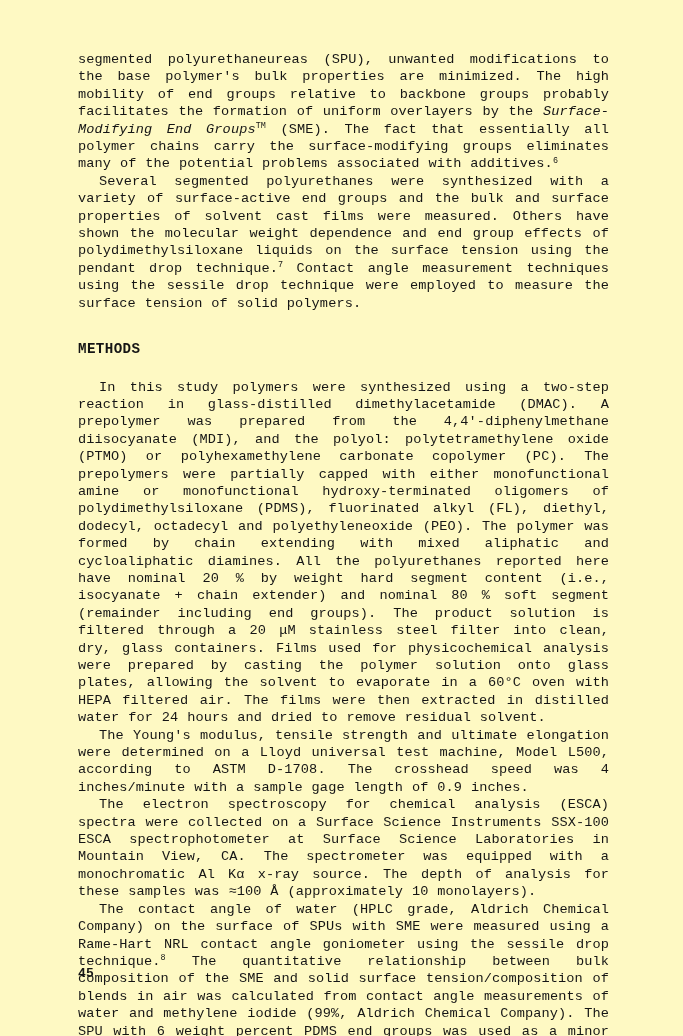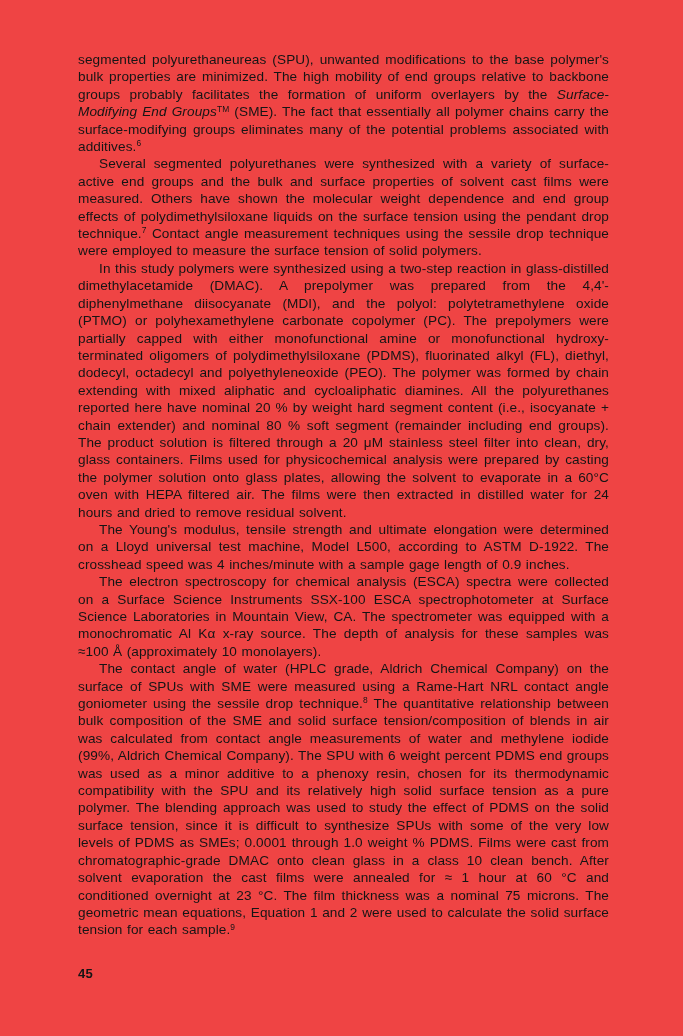--- a/index.html
+++ b/index.html
@@ -4,24 +4,24 @@
 <style>
   html, body {
     margin: 0;
     padding: 0;
     background: #ffffff;
   }
   .page {
     position: relative;
     width: 683px;
     height: 1036px;
-    background: #ef4444;
+    background: #fef9c3;
     color: #151515;
     overflow: hidden;
-    font-family: Liberation Sans, sans-serif;
+    font-family: Liberation Mono, monospace;
   }
   .text-col {
     position: absolute;
     left: 78px;
     top: 51px;
     width: 531px;
     font-size: 13.6px;
     line-height: 17.4px;
     text-align: justify;
     letter-spacing: 0.1px;
@@ -64,24 +64,25 @@
 <body>
 
 <div class="page">
 
   <div class="text-col">
 
     <p><span>segmented polyurethaneureas (SPU), unwanted modifications to the base polymer's bulk properties are minimized.  The high mobility of end groups relative to backbone groups probably facilitates the formation of uniform overlayers by the </span><i>Surface-Modifying End Groups</i><sup>TM</sup><span> (SME).  The fact that essentially all polymer chains carry the surface-modifying groups eliminates many of the potential problems associated with additives.</span><sup>6</sup></p>
 
     <p class="indent"><span>Several segmented polyurethanes were synthesized with a variety of surface-active end groups and the bulk and surface properties of solvent cast films were measured. Others have shown the molecular weight dependence and end group effects of polydimethylsiloxane liquids on the surface tension using the pendant drop technique.</span><sup>7</sup><span> Contact angle measurement techniques using the sessile drop technique were employed to measure the surface tension of solid polymers.</span></p>
 
+    <h2 class="section-heading">METHODS</h2>
 
     <p class="indent"><span>In this study polymers were synthesized using a two-step reaction in glass-distilled dimethylacetamide (DMAC). A prepolymer was prepared from the 4,4'-diphenylmethane diisocyanate (MDI), and the polyol: polytetramethylene oxide (PTMO) or polyhexamethylene carbonate copolymer (PC). The prepolymers were partially capped with either monofunctional amine or monofunctional hydroxy-terminated oligomers of polydimethylsiloxane (PDMS), fluorinated alkyl (FL), diethyl, dodecyl, octadecyl and polyethyleneoxide (PEO). The polymer was formed by chain extending with mixed aliphatic and cycloaliphatic diamines. All the polyurethanes reported here have nominal 20 % by weight hard segment content (i.e., isocyanate + chain extender) and nominal 80 % soft segment (remainder including end groups). The product solution is filtered through a 20 μM stainless steel filter into clean, dry, glass containers. Films used for physicochemical analysis were prepared by casting the polymer solution onto glass plates, allowing the solvent to evaporate in a 60°C oven with HEPA filtered air. The films were then extracted in distilled water for 24 hours and dried to remove residual solvent.</span></p>
 
-    <p class="indent"><span>The Young's modulus, tensile strength and ultimate elongation were determined on a Lloyd universal test machine, Model L500, according to ASTM D-1922. The crosshead speed was 4 inches/minute with a sample gage length of 0.9 inches.</span></p>
+    <p class="indent"><span>The Young's modulus, tensile strength and ultimate elongation were determined on a Lloyd universal test machine, Model L500, according to ASTM D-1708. The crosshead speed was 4 inches/minute with a sample gage length of 0.9 inches.</span></p>
 
     <p class="indent"><span>The electron spectroscopy for chemical analysis (ESCA) spectra were collected on a Surface Science Instruments SSX-100 ESCA spectrophotometer at Surface Science Laboratories in Mountain View, CA. The spectrometer was equipped with a monochromatic Al Kα x-ray source. The depth of analysis for these samples was ≈100 Å (approximately 10 monolayers).</span></p>
 
     <p class="indent"><span>The contact angle of water (HPLC grade, Aldrich Chemical Company) on the surface of SPUs with SME were measured using a Rame-Hart NRL contact angle goniometer using the sessile drop technique.</span><sup>8</sup><span> The quantitative relationship between bulk composition of the SME and solid surface tension/composition of blends in air was calculated from contact angle measurements of water and methylene iodide (99%, Aldrich Chemical Company). The SPU with 6 weight percent PDMS end groups was used as a minor additive to a phenoxy resin, chosen for its thermodynamic compatibility with the SPU and its relatively high solid surface tension as a pure polymer. The blending approach was used to study the effect of PDMS on the solid surface tension, since it is difficult to synthesize SPUs with some of the very low levels of PDMS as SMEs; 0.0001 through 1.0 weight % PDMS. Films were cast from chromatographic-grade DMAC onto clean glass in a class 10 clean bench. After solvent evaporation the cast films were annealed for ≈ 1 hour at 60 °C and conditioned overnight at 23 °C. The film thickness was a nominal 75 microns. The geometric mean equations, Equation 1 and 2 were used to calculate the solid surface tension for each sample.</span><sup>9</sup></p>
 
   </div>
 
   <div class="page-number">45</div>
 
 </div>

